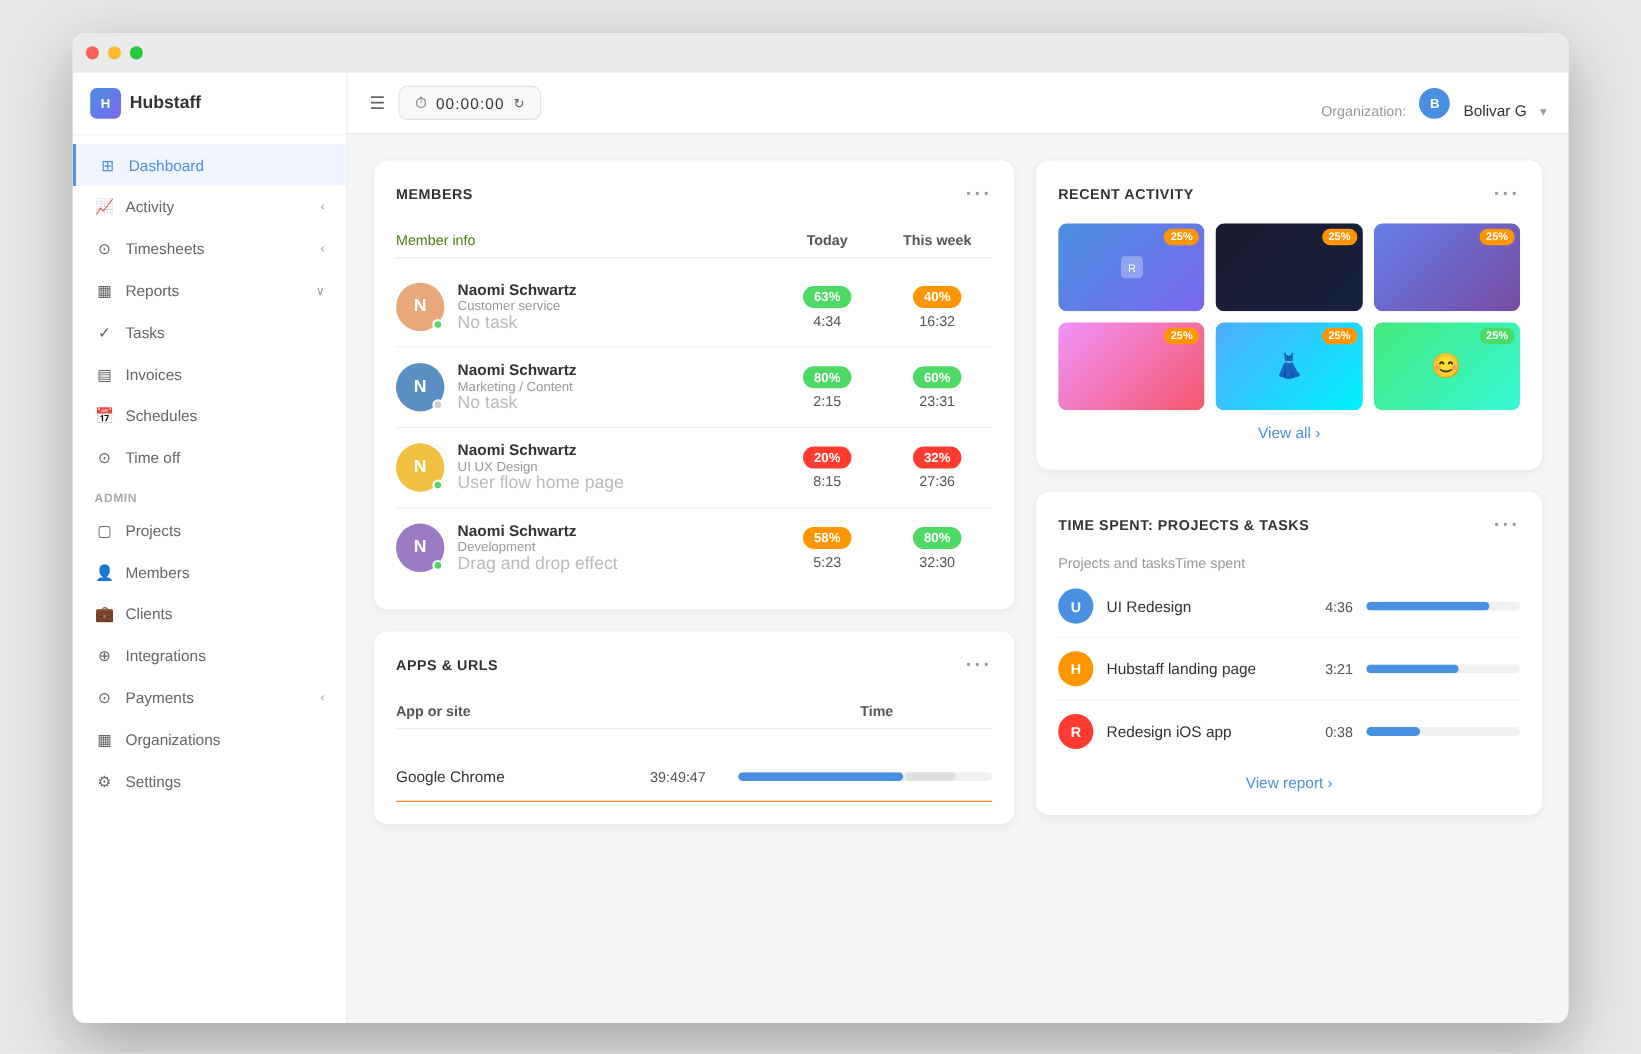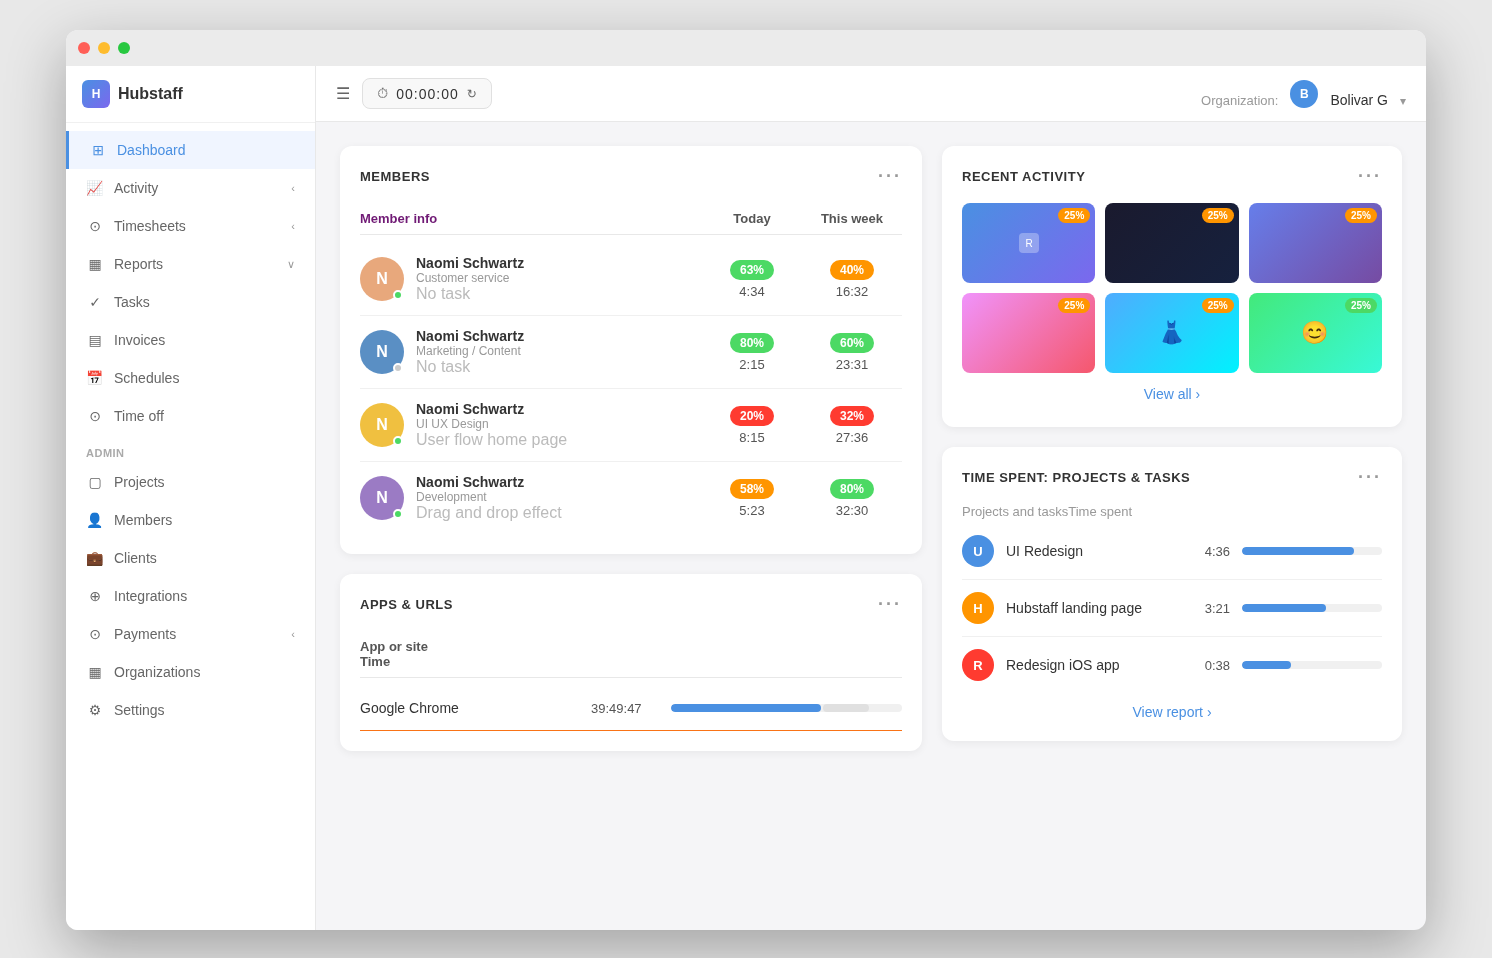--- a/index.html
+++ b/index.html
@@ -45,21 +45,21 @@
     .right-col { width: 460px; display: flex; flex-direction: column; gap: 20px; flex-shrink: 0; }
 
     
     .card { background: #fff; border-radius: 12px; padding: 20px; box-shadow: 0 2px 8px rgba(0,0,0,0.06); }
     .card-header { display: flex; align-items: center; justify-content: space-between; margin-bottom: 16px; }
     .card-title { font-size: 13px; font-weight: 700; color: #333; letter-spacing: 0.5px; text-transform: uppercase; }
     .card-menu { color: #999; cursor: pointer; font-size: 18px; font-weight: bold; letter-spacing: 2px; }
 
     
     .table-header { display: flex; align-items: center; padding: 8px 0; border-bottom: 1px solid #e8e8e8; margin-bottom: 8px; }
-    .col-member { flex: 1; font-size: 13px; font-weight: 700; color: #701a75; }
+    .col-member { flex: 1; font-size: 13px; font-weight: 400; color: #4d7c0f; }
     .col-today { width: 100px; text-align: center; font-size: 13px; font-weight: 600; color: #555; }
     .col-week { width: 100px; text-align: center; font-size: 13px; font-weight: 600; color: #555; }
 
     .member-row { display: flex; align-items: center; padding: 12px 0; border-bottom: 1px solid #f0f0f0; }
     .member-row:last-child { border-bottom: none; }
     .member-avatar-wrap { position: relative; margin-right: 12px; }
     .member-avatar { width: 44px; height: 44px; border-radius: 50%; object-fit: cover; background: #ddd; display: flex; align-items: center; justify-content: center; overflow: hidden; }
     .status-dot { position: absolute; bottom: 1px; right: 1px; width: 10px; height: 10px; border-radius: 50%; border: 2px solid #fff; }
     .status-green { background: #4cd964; }
     .status-gray { background: #ccc; }
@@ -68,21 +68,21 @@
     .member-dept { font-size: 12px; color: #999; }
     .member-task { font-size: 16px; color: #bbb; }
     .col-stat { width: 100px; text-align: center; display: flex; flex-direction: column; align-items: center; }
     .badge { display: inline-block; padding: 3px 10px; border-radius: 12px; font-size: 12px; font-weight: 700; color: white; margin-bottom: 4px; }
     .badge-green { background: #4cd964; }
     .badge-orange { background: #ff9500; }
     .badge-red { background: #ff3b30; }
     .stat-time { font-size: 13px; color: #555; font-weight: 500; }
 
     
-    .apps-table-header { display: flex; padding: 8px 0; border-bottom: 1px solid #e8e8e8; margin-bottom: 8px; flex-direction: column; }
+    .apps-table-header { display: flex; padding: 8px 0; border-bottom: 1px solid #e8e8e8; margin-bottom: 21px; }
     .col-app { flex: 1; font-size: 13px; font-weight: 600; color: #555; }
     .col-time { width: 120px; font-size: 13px; font-weight: 600; color: #555; }
     .app-row { display: flex; align-items: center; padding: 14px 0; border-bottom: 1px solid #f97316; }
     .app-name { flex: 1; font-size: 14px; color: #333; }
     .app-time-val { width: 80px; font-size: 13px; color: #555; }
     .progress-bar-wrap { flex: 1; height: 8px; background: #f0f0f0; border-radius: 4px; overflow: hidden; display: flex; }
     .progress-fill { height: 100%; border-radius: 4px; background: #4a90e2; }
     .progress-fill2 { height: 100%; border-radius: 4px; background: #e0e0e0; margin-left: 2px; }
 
     

